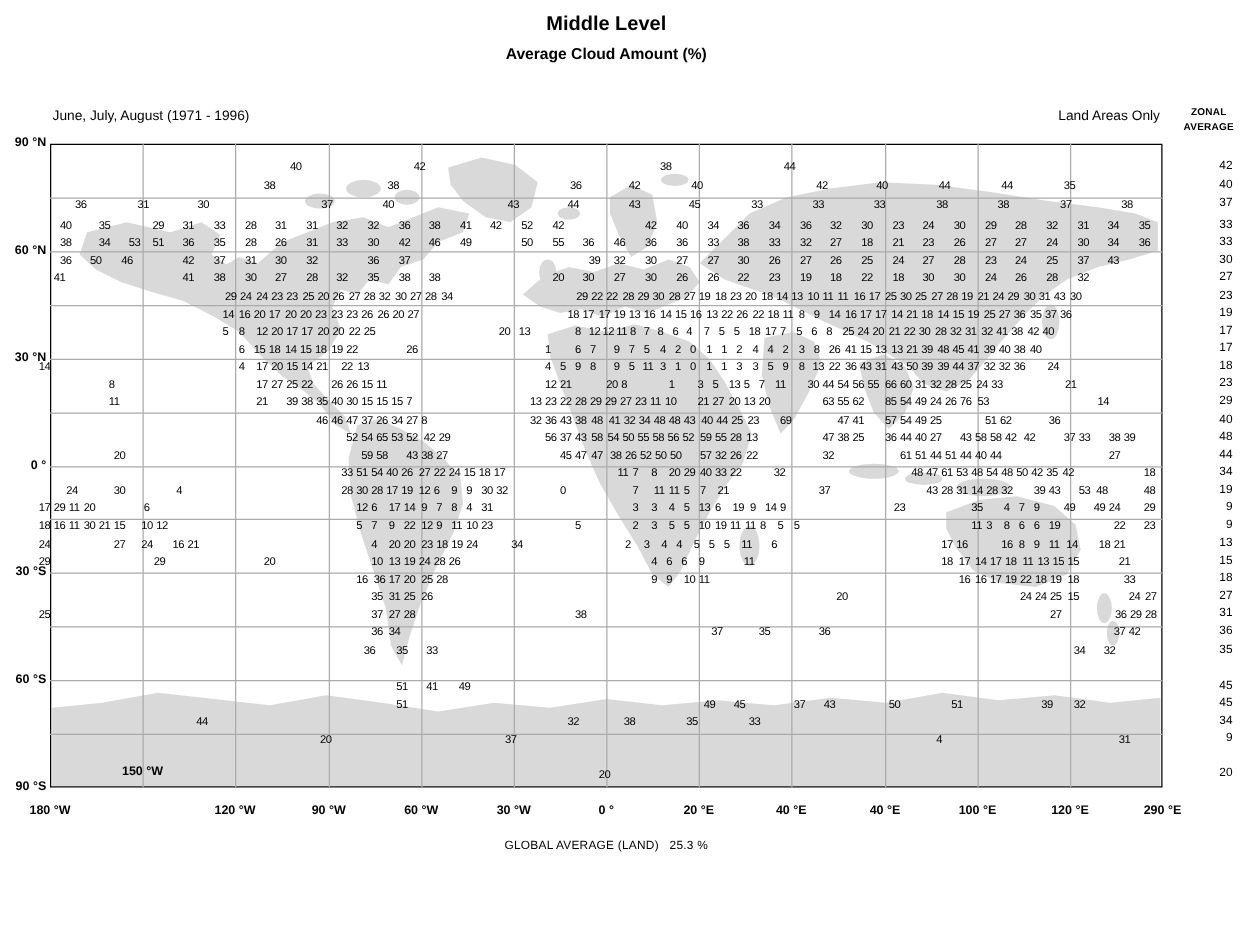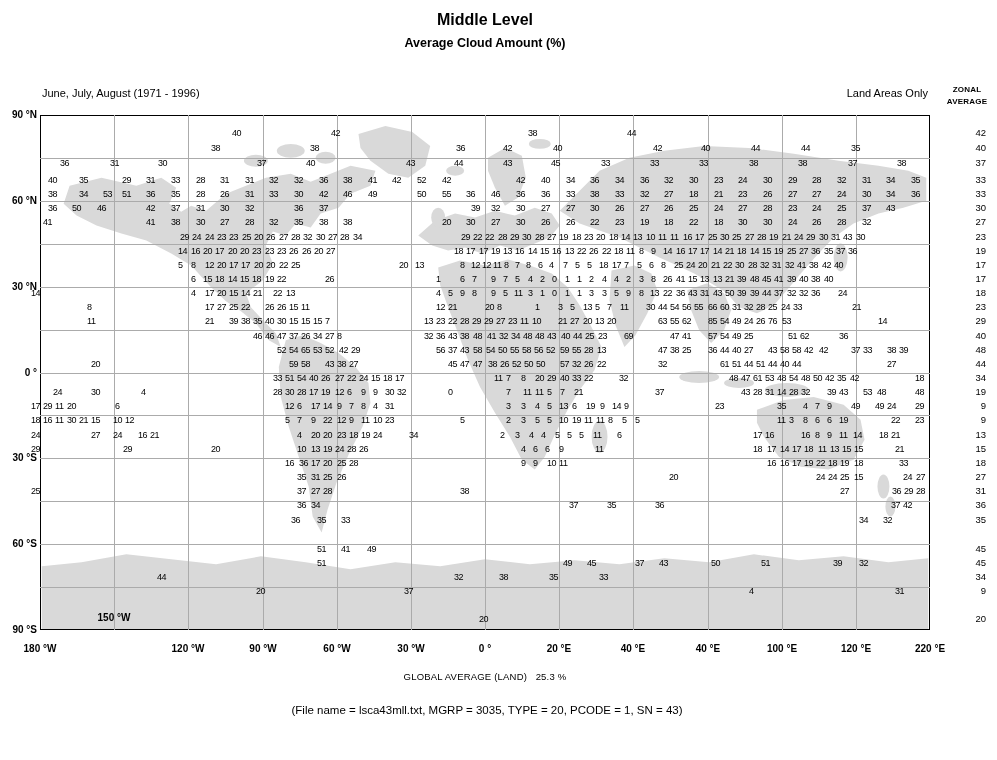--- a/index.html
+++ b/index.html
@@ -108,21 +108,21 @@
       <div class="lonlab" style="left: 188px; top: 643px;">120 °W</div>
       <div class="lonlab" style="left: 263px; top: 643px;">90 °W</div>
       <div class="lonlab" style="left: 337px; top: 643px;">60 °W</div>
       <div class="lonlab" style="left: 411px; top: 643px;">30 °W</div>
       <div class="lonlab" style="left: 485px; top: 643px;">0 °</div>
       <div class="lonlab" style="left: 559px; top: 643px;">20 °E</div>
       <div class="lonlab" style="left: 633px; top: 643px;">40 °E</div>
       <div class="lonlab" style="left: 708px; top: 643px;">40 °E</div>
       <div class="lonlab" style="left: 782px; top: 643px;">100 °E</div>
       <div class="lonlab" style="left: 856px; top: 643px;">120 °E</div>
-      <div class="lonlab" style="left: 930px; top: 643px;">220 °E</div>
+      <div class="lonlab" style="left: 930px; top: 643px;">290 °E</div>
     </div>
   <div id="valuelayer">
       <div class="v" style="left: 232px; top: 128px;">40</div>
       <div class="v" style="left: 331px; top: 128px;">42</div>
       <div class="v" style="left: 528px; top: 128px;">38</div>
       <div class="v" style="left: 627px; top: 128px;">44</div>
       <div class="zv" style="top: 128px;">42</div>
       <div class="v" style="left: 211px; top: 143px;">38</div>
       <div class="v" style="left: 310px; top: 143px;">38</div>
       <div class="v" style="left: 456px; top: 143px;">36</div>
@@ -953,15 +953,14 @@
       <div class="v" style="left: 749px; top: 586px;">4</div>
       <div class="v" style="left: 895px; top: 586px;">31</div>
       <div class="zv" style="top: 586px;">9</div>
       <div class="v" style="left: 479px; top: 614px;">20</div>
       <div class="zv" style="top: 614px;">20</div>
     </div>
 
   <div class="gavg">
     <span>GLOBAL AVERAGE (LAND)</span>&nbsp;&nbsp;&nbsp;<span>25.3 %</span>
   </div>
-  <div class="fileinfo">(File name = lsca43mll.txt, MGRP = 3035, TYPE = 20, PCODE = 1, SN = 43)</div>
 
 </div>
 
 </body></html>

